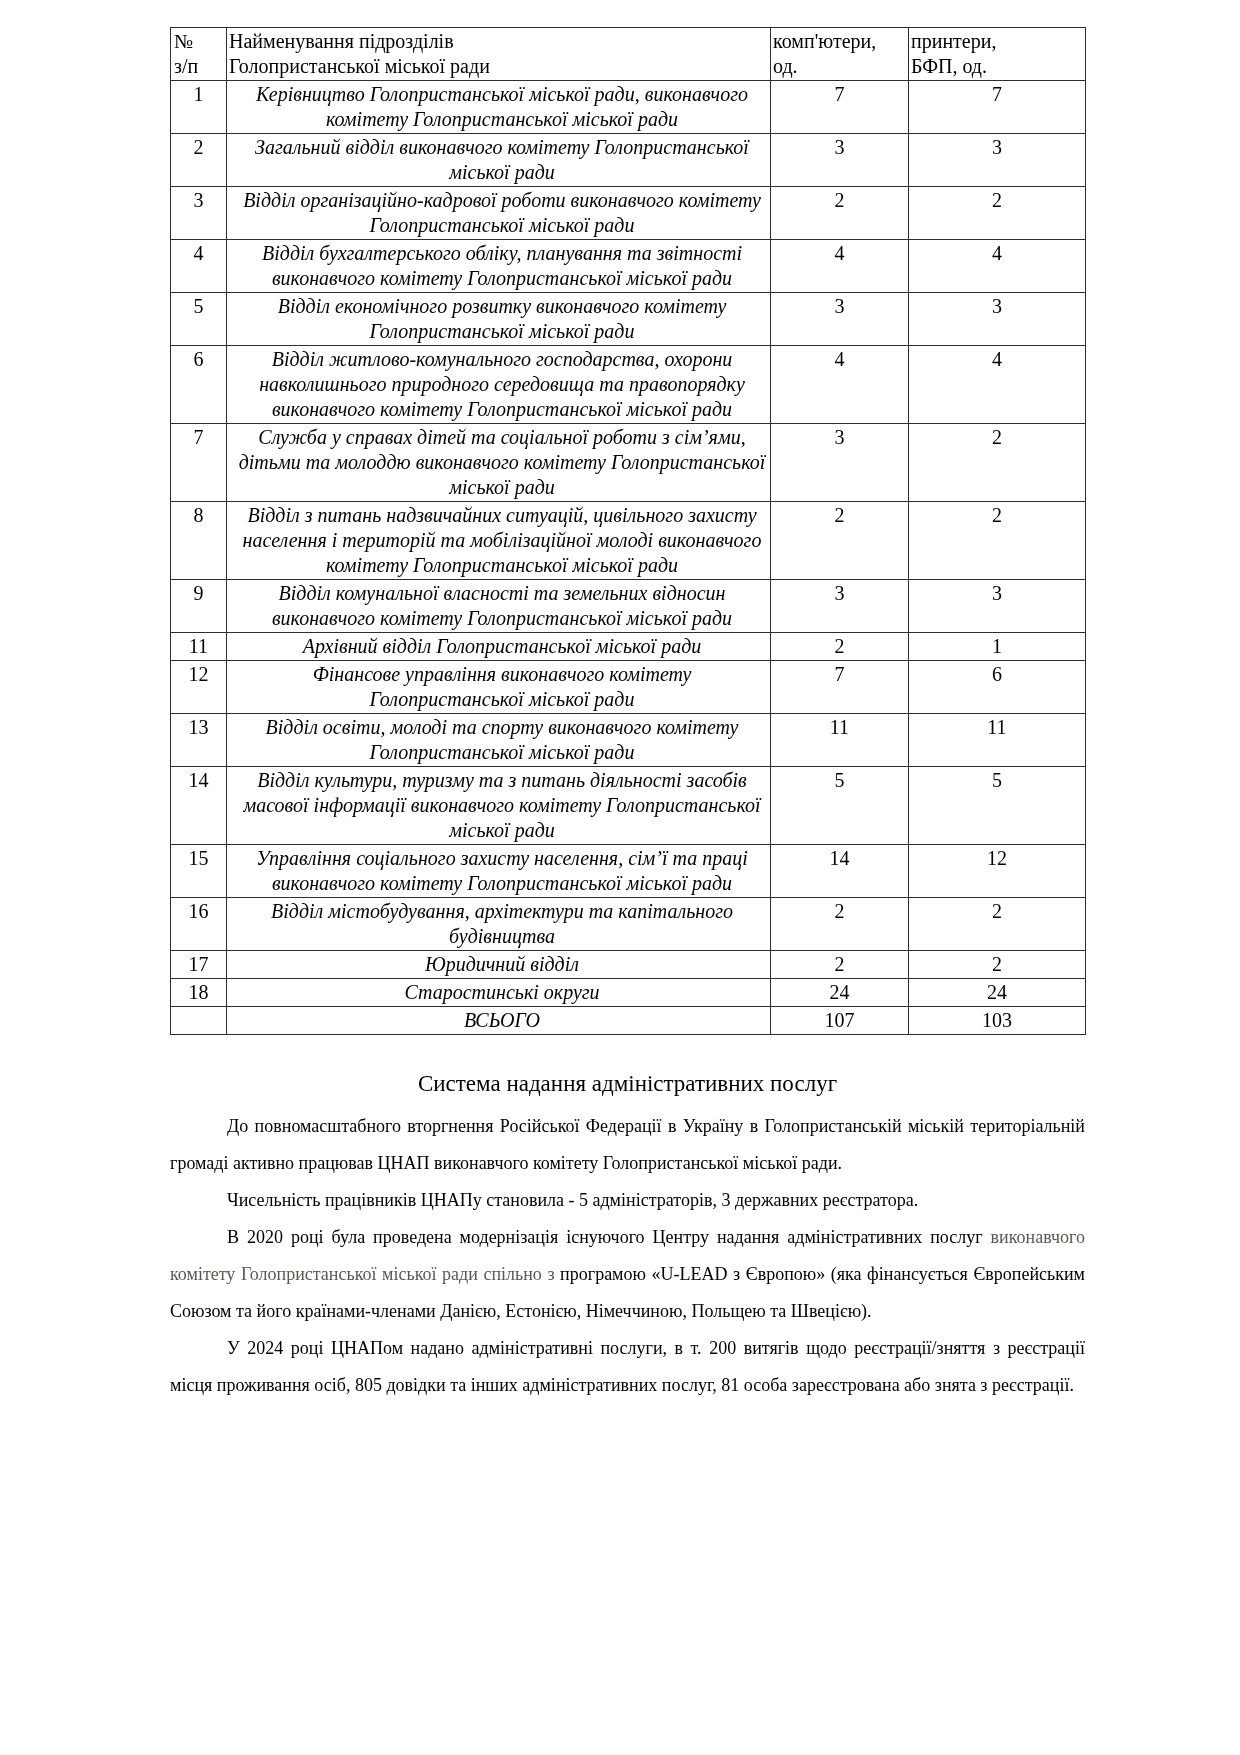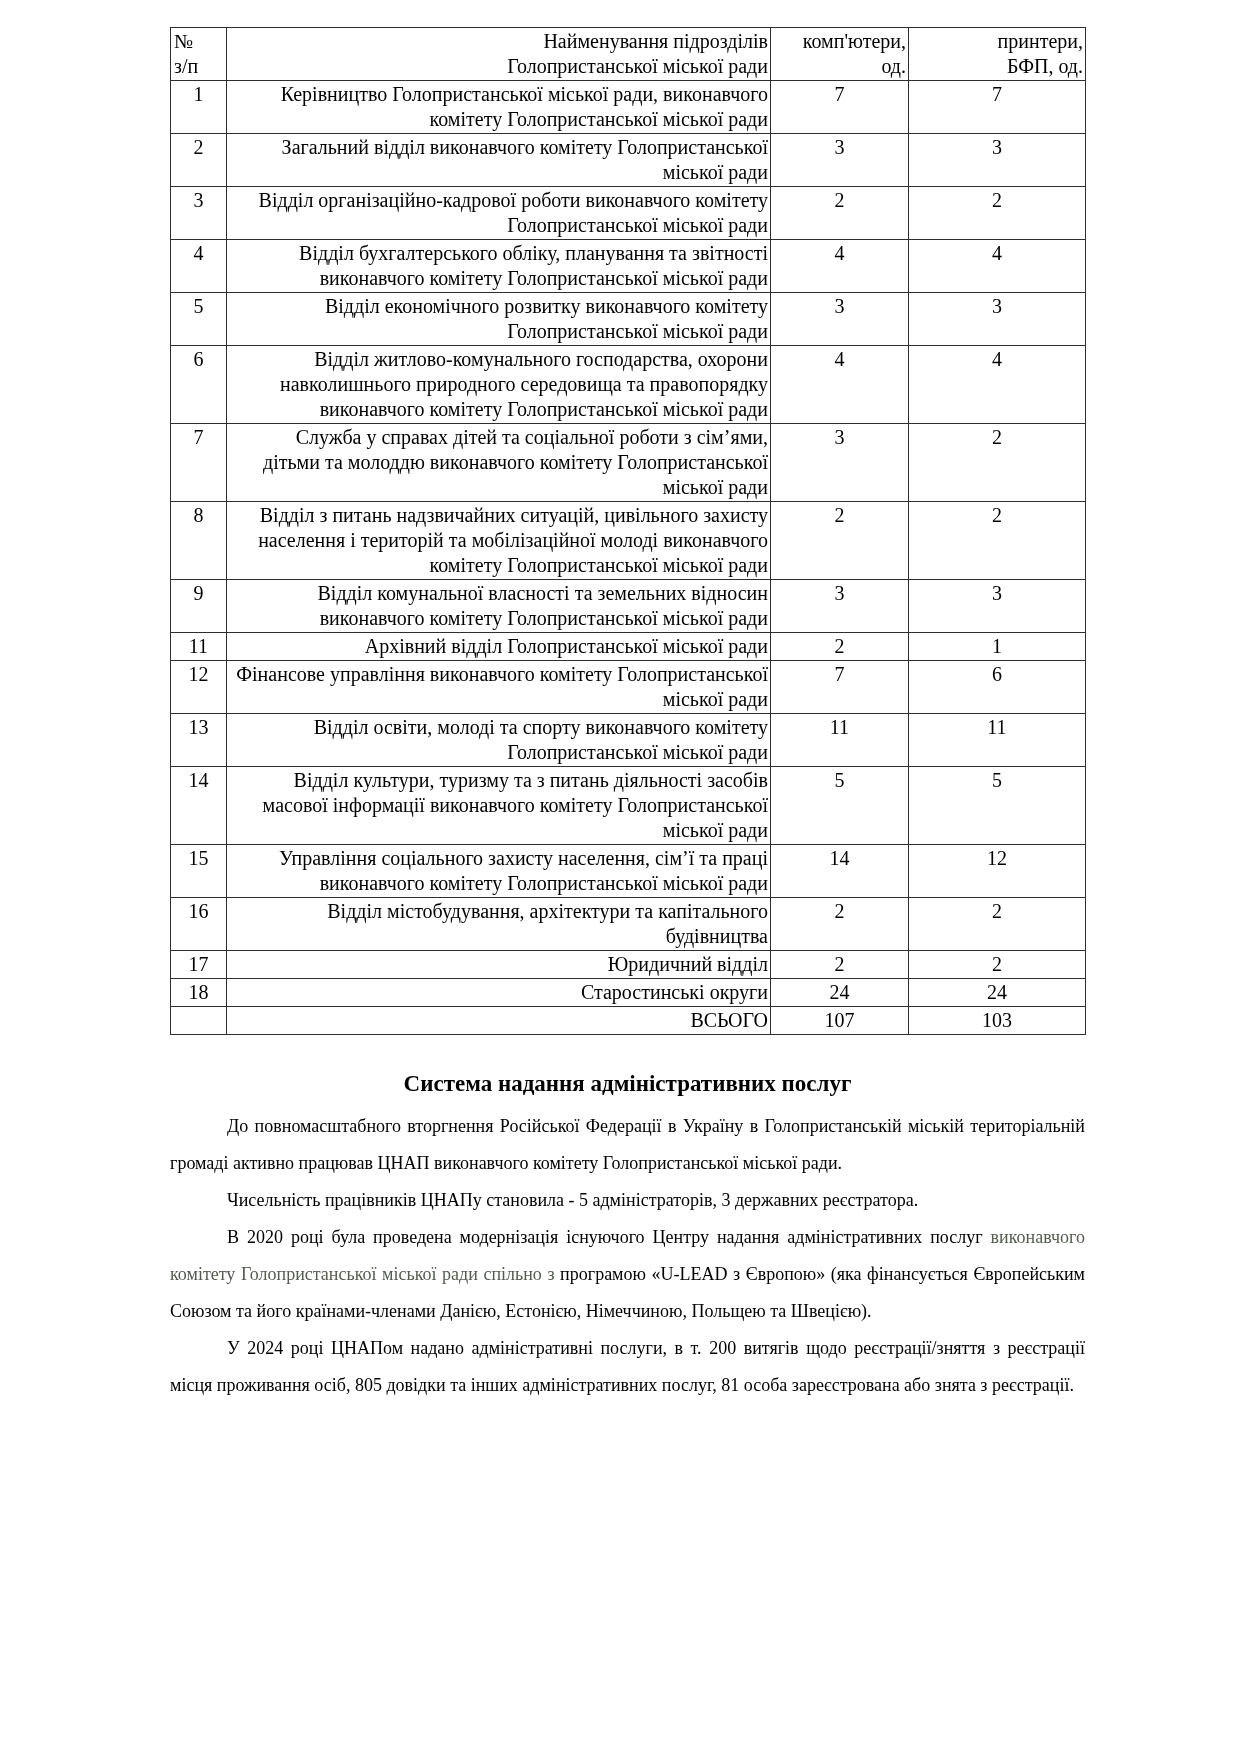--- a/index.html
+++ b/index.html
@@ -29,41 +29,42 @@
   table.subdivisions col.c-print { width: 177px; }
   table.subdivisions th,
   table.subdivisions td {
     border: 1px solid #2e2e2e;
     vertical-align: top;
     padding: 1px 2px;
     font-weight: normal;
   }
   table.subdivisions th {
     white-space: pre-line;
-    text-align: right;
+    text-align: left;
   }
   table.subdivisions th.num {
     text-align: left;
     padding-left: 3px;
   }
   table.subdivisions td.num {
     text-align: center;
   }
   table.subdivisions td.name {
-    text-align: right;
+    text-align: center;
     padding-left: 9px;
+    font-style: italic;
   }
   table.subdivisions td.val {
     text-align: center;
   }
   .section-heading {
     margin: 30px 0 6px 0;
     text-align: center;
     font-size: 23px;
-    font-weight: bold;
+    font-weight: normal;
     line-height: 37px;
   }
   .body-text p {
     margin: 0;
     font-size: 18px;
     line-height: 37px;
     text-align: justify;
     text-indent: 57px;
   }
 </style>

